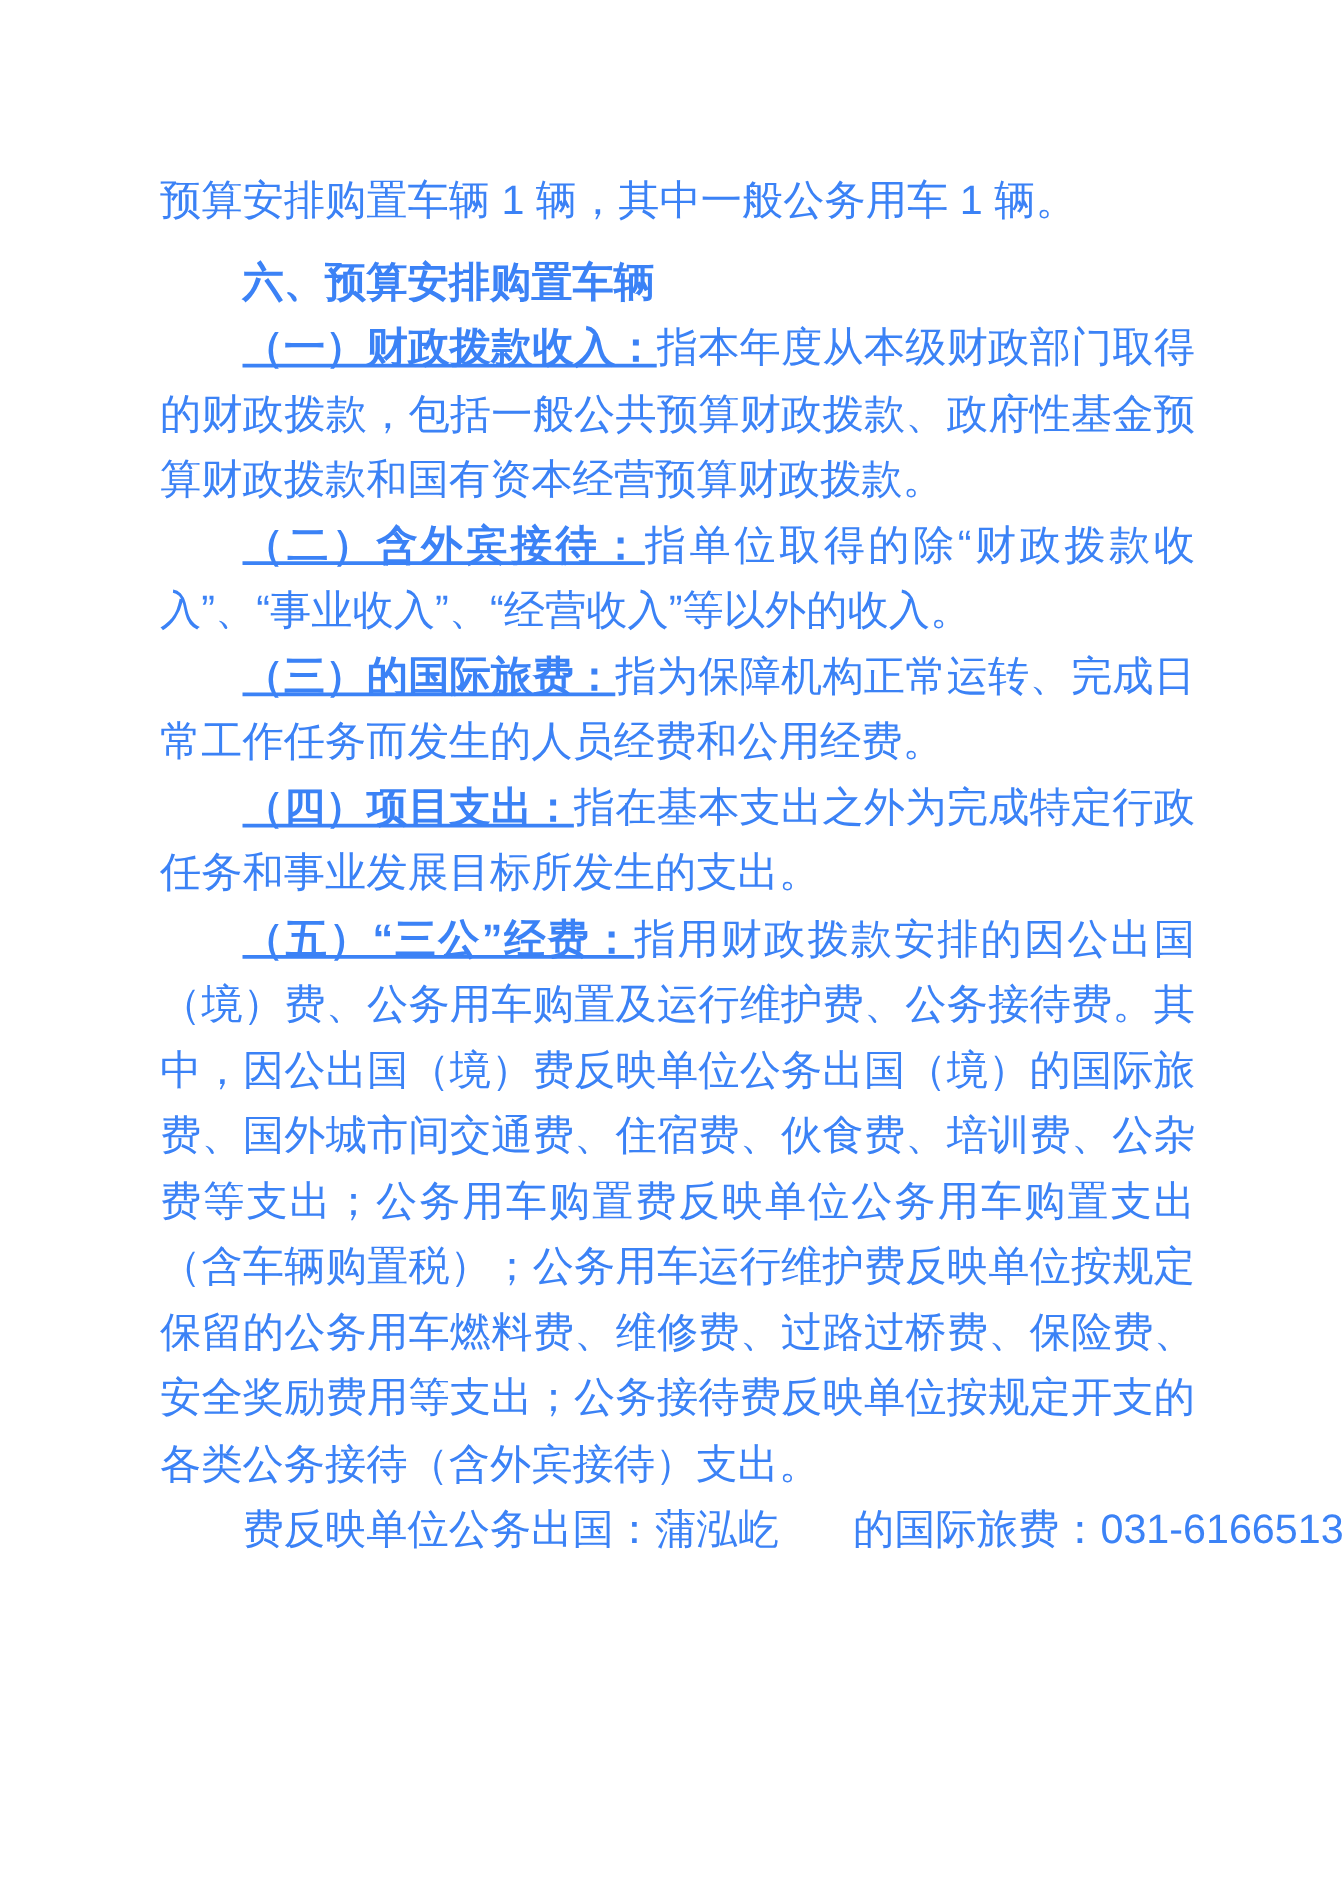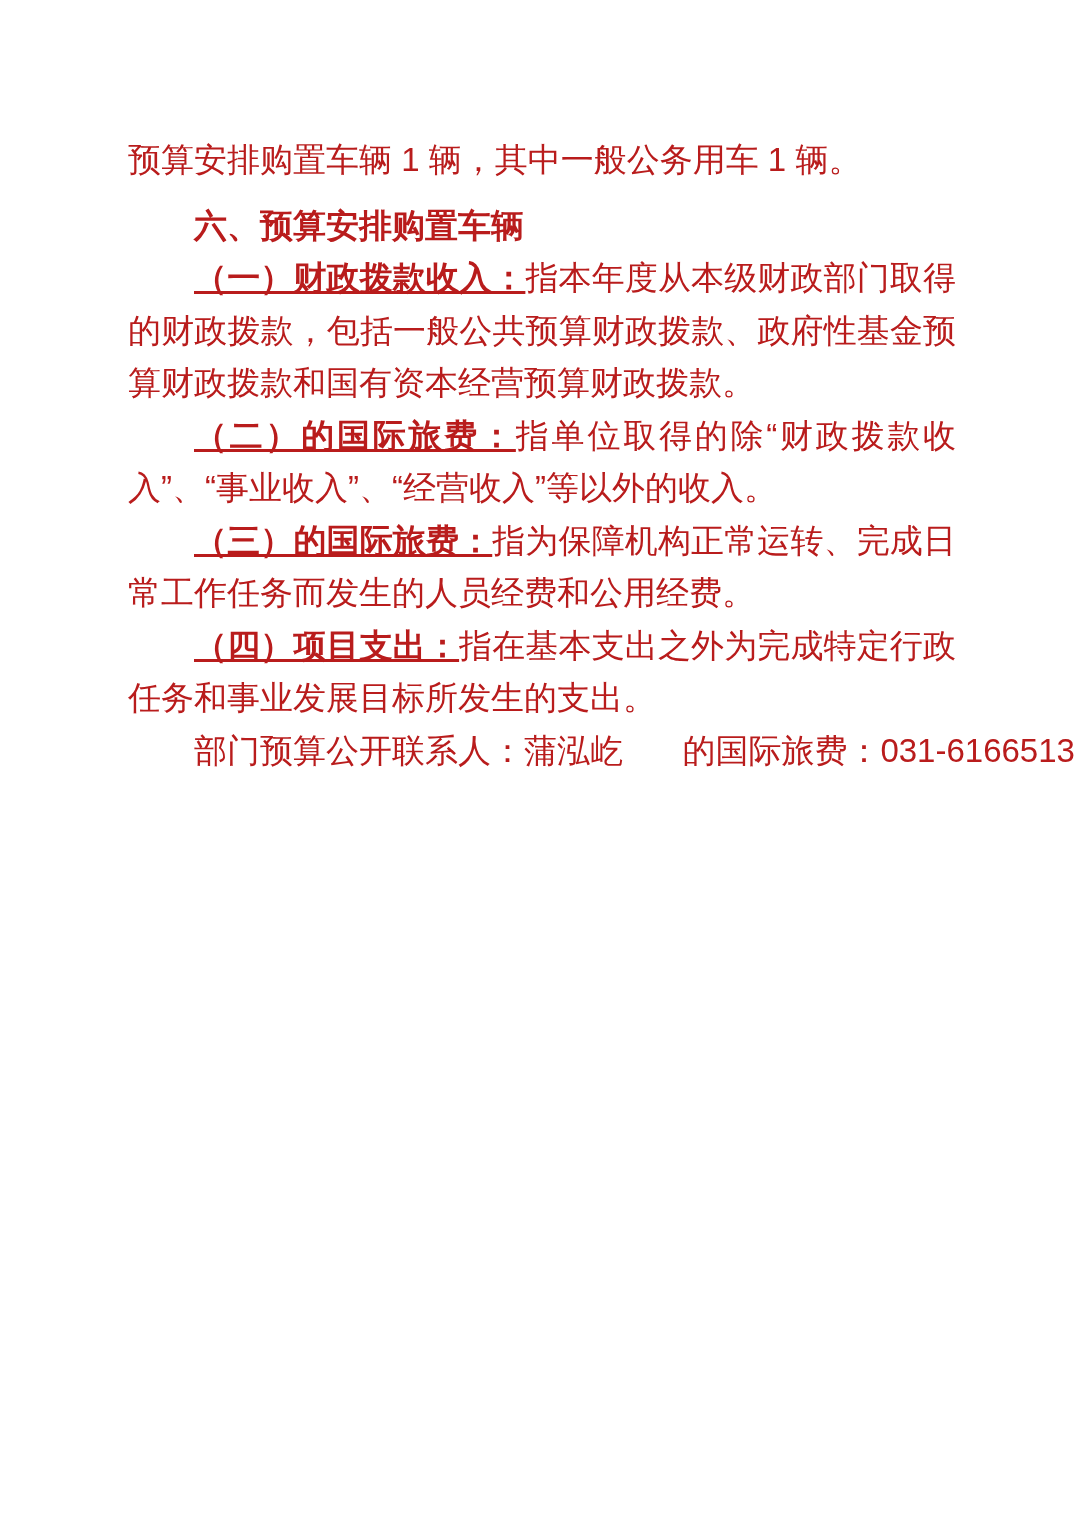--- a/index.html
+++ b/index.html
@@ -7,21 +7,21 @@
     padding: 0;
     background: #ffffff;
   }
   .page {
     position: relative;
     width: 1074px;
     height: 1520px;
     background: #ffffff;
     box-sizing: border-box;
     padding: 134px 118px 0 128px;
-    color: #b91c1c;
+    color: #3b82f6;
     
     font-family: "Liberation Sans", "DejaVu Sans", serif;
     font-size: 33px;
     line-height: 52.5px;
     text-align: justify;
     overflow: hidden;
   }
   .para {
     margin: 0;
     text-indent: 2em;
@@ -57,22 +57,23 @@
 <body>
 
 <div class="page">
 
   <p class="para no-indent">预算安排购置车辆 1 辆，其中一般公务用车 1 辆。</p>
 
   <h2 class="section-heading">六、预算安排购置车辆</h2>
 
   <p class="para"><span class="term">（一）财政拨款收入：</span><span>指本年度从本级财政部门取得的财政拨款，包括一般公共预算财政拨款、政府性基金预算财政拨款和国有资本经营预算财政拨款。</span></p>
 
-  <p class="para"><span class="term">（二）的国际旅费：</span><span>指单位取得的除“财政拨款收入”、“事业收入”、“经营收入”等以外的收入。</span></p>
+  <p class="para"><span class="term">（二）含外宾接待：</span><span>指单位取得的除“财政拨款收入”、“事业收入”、“经营收入”等以外的收入。</span></p>
 
   <p class="para"><span class="term">（三）的国际旅费：</span><span>指为保障机构正常运转、完成日常工作任务而发生的人员经费和公用经费。</span></p>
 
   <p class="para"><span class="term">（四）项目支出：</span><span>指在基本支出之外为完成特定行政任务和事业发展目标所发生的支出。</span></p>
 
+  <p class="para"><span class="term">（五）“三公”经费：</span><span>指用财政拨款安排的因公出国（境）费、公务用车购置及运行维护费、公务接待费。其中，因公出国（境）费反映单位公务出国（境）的国际旅费、国外城市间交通费、住宿费、伙食费、培训费、公杂费等支出；公务用车购置费反映单位公务用车购置支出（含车辆购置税）；公务用车运行维护费反映单位按规定保留的公务用车燃料费、维修费、过路过桥费、保险费、安全奖励费用等支出；公务接待费反映单位按规定开支的各类公务接待（含外宾接待）支出。</span></p>
 
-  <p class="contact-line"><span>部门预算公开联系人：</span><span>蒲泓屹</span><span class="contact-gap"></span><span>的国际旅费：</span><span>031-61665139</span></p>
+  <p class="contact-line"><span>费反映单位公务出国：</span><span>蒲泓屹</span><span class="contact-gap"></span><span>的国际旅费：</span><span>031-61665139</span></p>
 
 </div>
 
 </body></html>

